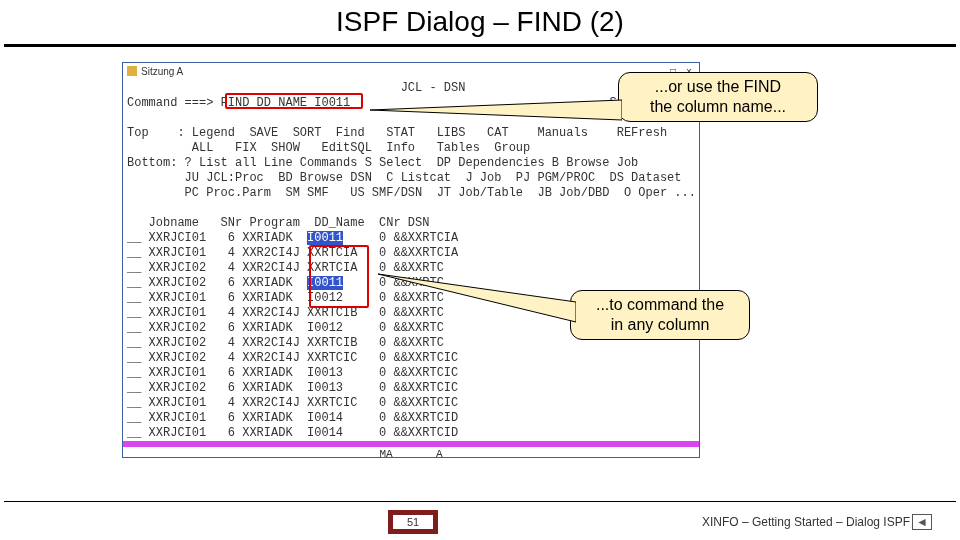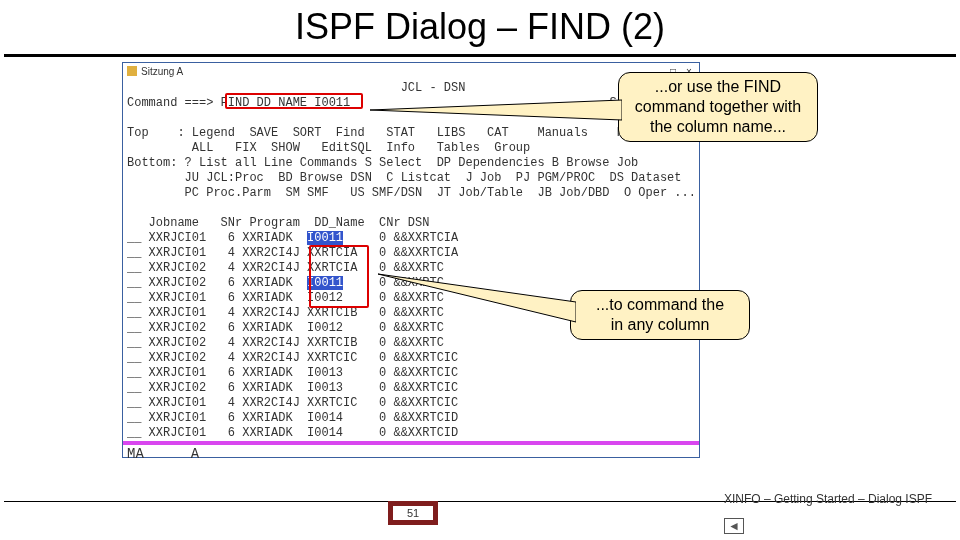--- a/index.html
+++ b/index.html
@@ -1,36 +1,36 @@
 <!DOCTYPE html>
 <html><head>
 <meta charset="utf-8">
 <style>
   * { box-sizing: border-box; margin: 0; padding: 0; }
   html, body { width: 960px; height: 540px; font-family: Arial, sans-serif; background: #fff; overflow: hidden; }
   .slide { position: relative; width: 960px; height: 540px; }
-  .title { text-align: center; font-size: 36px; padding: 6px 0 6px; }
+  .title { text-align: center; font-size: 28px; padding: 6px 0 6px; }
   .title-rule { height: 3px; background: #000; margin: 0 4px; }
   .term-window { position: absolute; left: 122px; top: 62px; width: 578px; height: 396px; border: 1px solid #3a60a0; background: #fff; }
   .term-titlebar { height: 16px; display: flex; align-items: center; padding: 0 4px; font-size: 10px; color: #333; }
   .term-titlebar .win-icon { width: 10px; height: 10px; background:#e0b040; margin-right:4px; }
   .term-titlebar .spacer { flex: 1; }
   .term-titlebar .ctrl { width: 12px; height: 10px; margin-left: 4px; display:flex; align-items:center; justify-content:center; font-size:10px; color:#333; }
   .term-body { font-family: "Courier New", monospace; font-size: 12px; line-height: 15px; color: #333; padding: 2px 4px; white-space: pre; position: relative; }
   .row { height: 15px; }
   .highlight-box { position: absolute; border: 2px solid #d00; border-radius: 2px; pointer-events: none; }
   .callout { position: absolute; background: #fff2c4; border: 1px solid #000; border-radius: 12px; padding: 4px 12px; font-size: 16px; line-height: 20px; text-align: center; }
   .footer { position: absolute; left: 0; right: 0; bottom: 6px; display: flex; align-items: center; padding: 0 28px; }
   .footer-rule { position: absolute; left: 4px; right: 4px; bottom: 38px; height: 1px; background: #000; }
   .brand { font-size: 22px; font-weight: bold; letter-spacing: 1px; }
   .brand .o { color: #d00000; }
   .pagebox { border: 5px solid #7f1d1d; padding: 1px 14px; font-size: 11px; color:#333; margin-left: 360px; }
-  .footright { margin-left: auto; font-size: 12px; color: #333; display:flex; align-items:flex-start; gap:12px;flex-direction:column; }
+  .footright { margin-left: auto; font-size: 12px; color: #333; display:flex; align-items:center; gap:2px; }
   .nav-icon { width: 20px; height: 16px; border: 1px solid #555; display:inline-flex; align-items:center; justify-content:center; font-size:12px; color:#555; }
-  .statusbar { position:absolute; left:0; right:0; bottom:0; height:16px; border-top:4px solid #d946ef; font-family:"Courier New",monospace; font-size:14px; color:#333; padding:1px 4px; }
+  .statusbar { position:absolute; left:0; right:0; bottom:0; height:16px; border-top:6px solid #d946ef; font-family:"Courier New",monospace; font-size:11px; color:#333; padding:1px 4px;text-align:center; }
 </style>
 </head>
 <body>
 
 <div class="slide">
   <div class="title">ISPF Dialog – FIND (2)</div>
   <div class="title-rule"></div>
 
   <div class="term-window">
     <div class="term-titlebar">
@@ -49,21 +49,20 @@
     </div>
 
     <div class="highlight-box" style="left:102px; top:30px; width:138px; height:16px;"></div>
 
     <div class="highlight-box" style="left:186px; top:182px; width:60px; height:63px;"></div>
   </div>
 
   <div class="callout" style="left:618px; top:72px; width:200px;">
     <div id="callout-top">
         <div>...or use the FIND</div>
-        <div>command together with</div>
         <div>the column name...</div>
       </div>
   </div>
   <svg style="position:absolute; left:358px; top:92px; width:264px; height:40px;" viewBox="0 0 264 40">
     <polygon points="264,8 12,18 264,28" fill="#fff2c4" stroke="#000" stroke-width="1"></polygon>
   </svg>
 
   <div class="callout" style="left:570px; top:290px; width:180px;">
     <div id="callout-mid">
         <div>...to command the</div>

